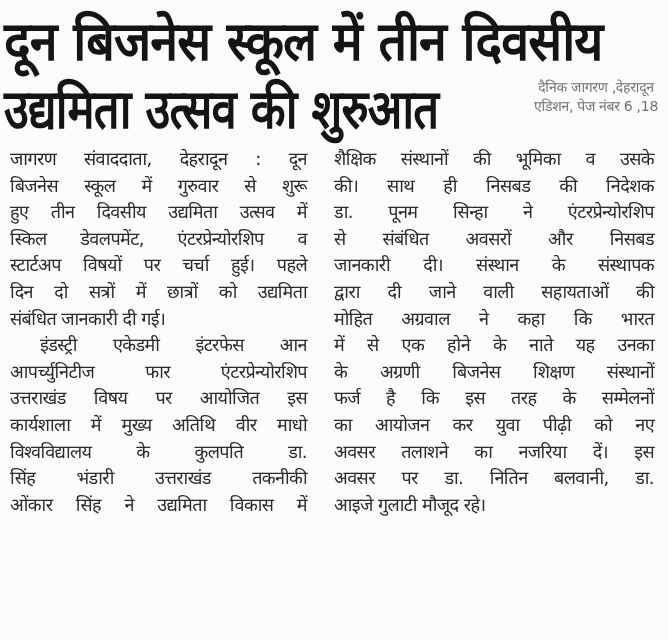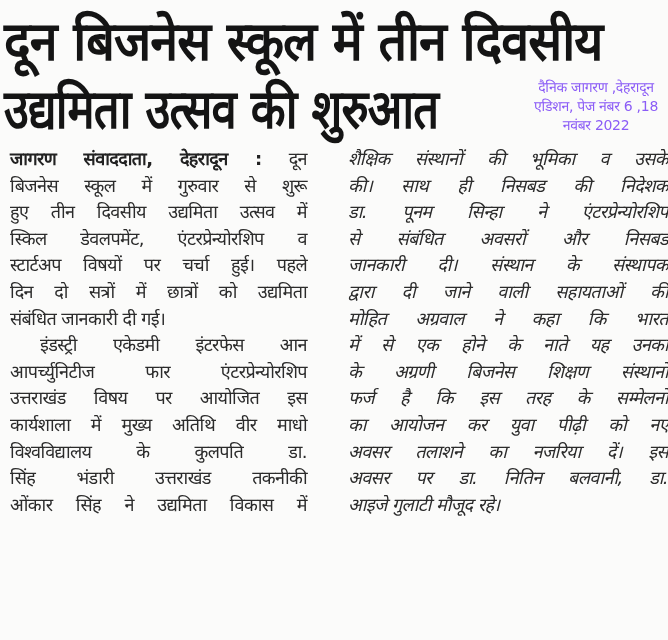--- a/index.html
+++ b/index.html
@@ -18,55 +18,54 @@
     white-space: nowrap;
     letter-spacing: -1px;
     transform-origin: left top;
   }
   #hl1 { top: 2px; font-size: 54px; transform: scaleX(0.93); }
   #hl2 { top: 70px; font-size: 54px; transform: scaleX(0.84); }
   .source {
     position: absolute; left: 524px; top: 78px; width: 144px;
     font-family: "DejaVu Sans", sans-serif;
     font-size: 14px; line-height: 19px;
-    color: #8b5cf6; text-align: center;
+    color: #737373; text-align: center;
     letter-spacing: -0.3px;
   }
   .source div { white-space: nowrap; }
   .col {
     position: absolute; top: 146px;
     font-family: "DejaVu Sans", sans-serif;
     font-size: 18px;
     line-height: 26.6px;
     color: #2b2b2b;
   }
   .col .line {
     display: block; white-space: nowrap;
     text-align-last: justify; text-align: justify;
     height: 26.6px; overflow: visible;
     letter-spacing: -0.6px;
   }
   .col .line.last { text-align-last: left; }
   .col .line.indent { padding-left: 30px; }
   #left-col { left: 10px; width: 297px; }
-  #right-col { left: 348px; width: 320px; font-style: italic; }
-  .byline { font-weight: bold; color: #222; }
+  #right-col { left: 334px; width: 320px; }
+  .byline { font-weight: normal; color: #222; }
 </style>
 </head>
 <body>
 
 <div>
   <div id="hl1" class="headline">दून बिजनेस स्कूल में तीन दिवसीय</div>
   <div id="hl2" class="headline">उद्यमिता उत्सव की शुरुआत</div>
 </div>
 
 <div class="source">
   <div>दैनिक जागरण ,देहरादून</div>
   <div>एडिशन, पेज नंबर 6 ,18</div>
-  <div>नवंबर 2022</div>
 </div>
 
 <div id="left-col" class="col">
   <span class="line"><span class="byline">जागरण संवाददाता, देहरादून :</span> <span>दून</span></span>
   <span class="line">बिजनेस स्कूल में गुरुवार से शुरू</span>
   <span class="line">हुए तीन दिवसीय उद्यमिता उत्सव में</span>
   <span class="line">स्किल डेवलपमेंट, एंटरप्रेन्योरशिप व</span>
   <span class="line">स्टार्टअप विषयों पर चर्चा हुई। पहले</span>
   <span class="line">दिन दो सत्रों में छात्रों को उद्यमिता</span>
   <span class="line last">संबंधित जानकारी दी गई।</span>

